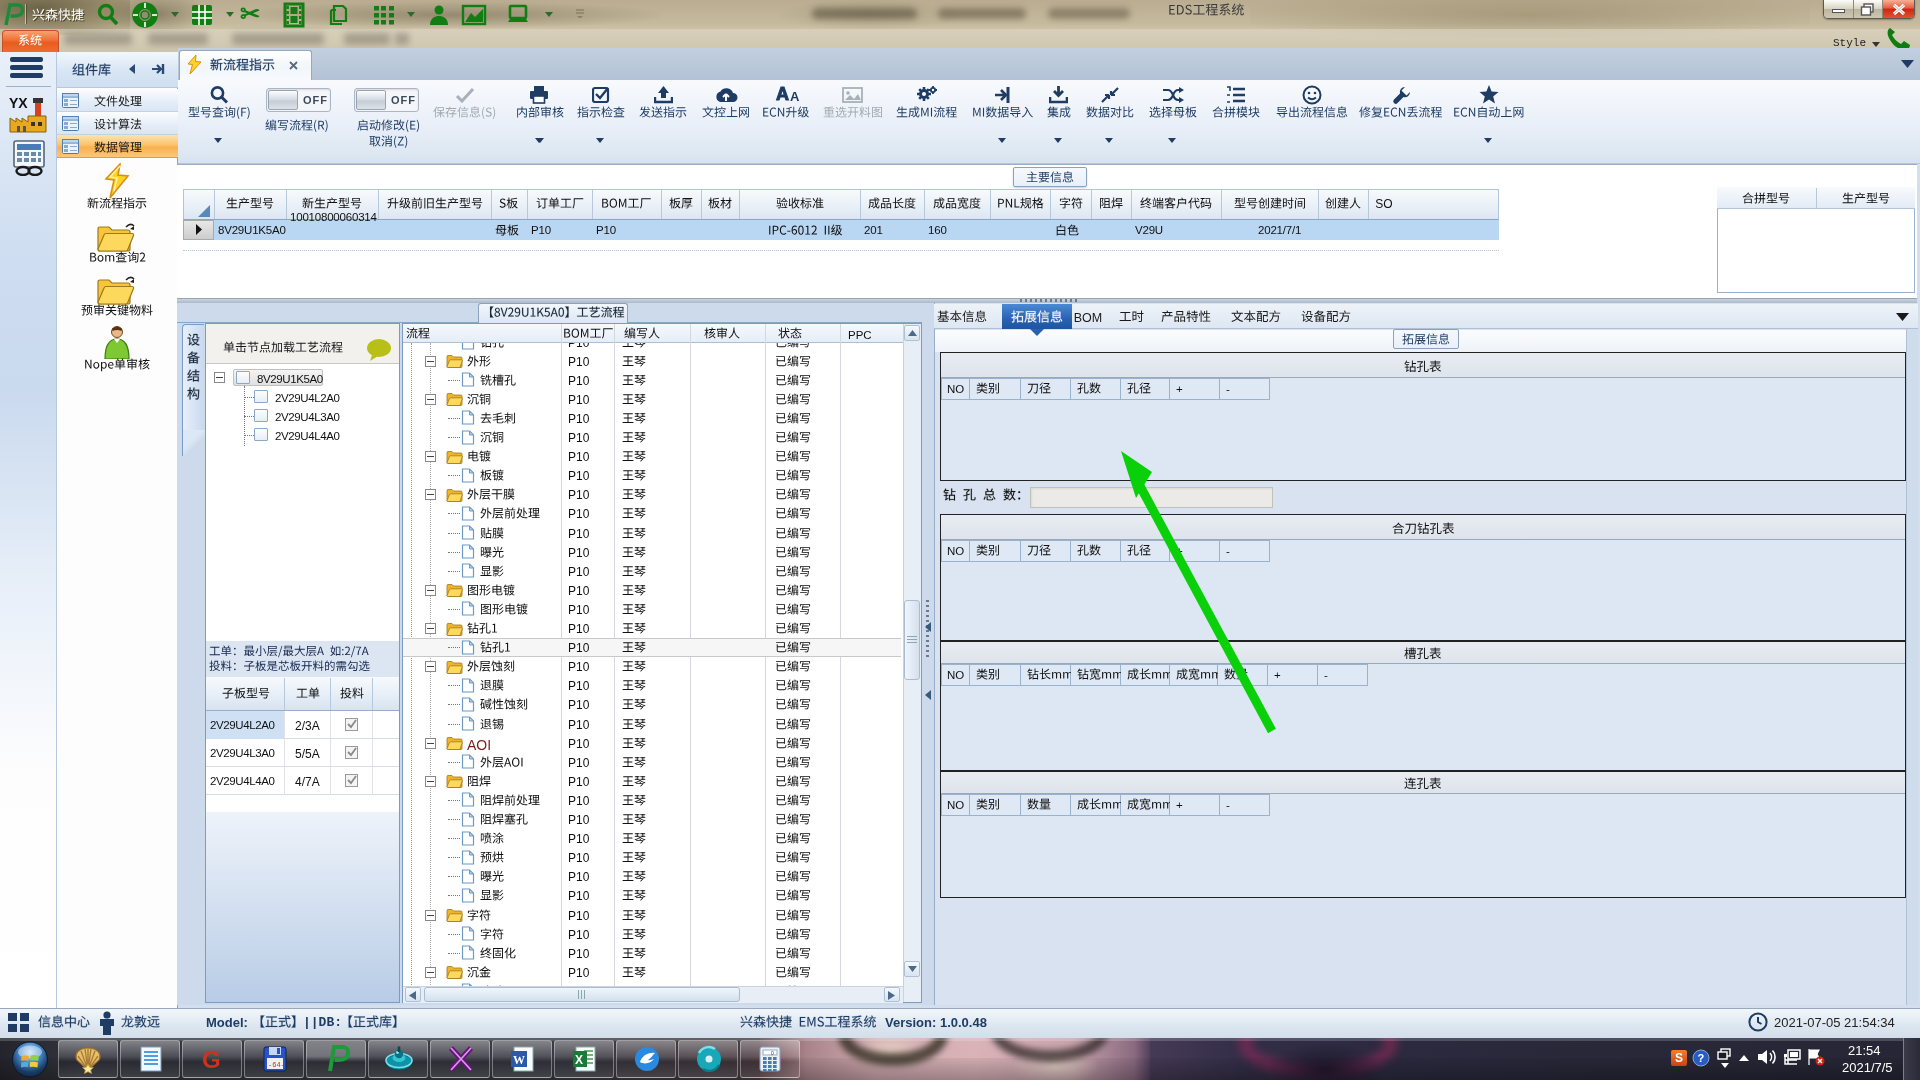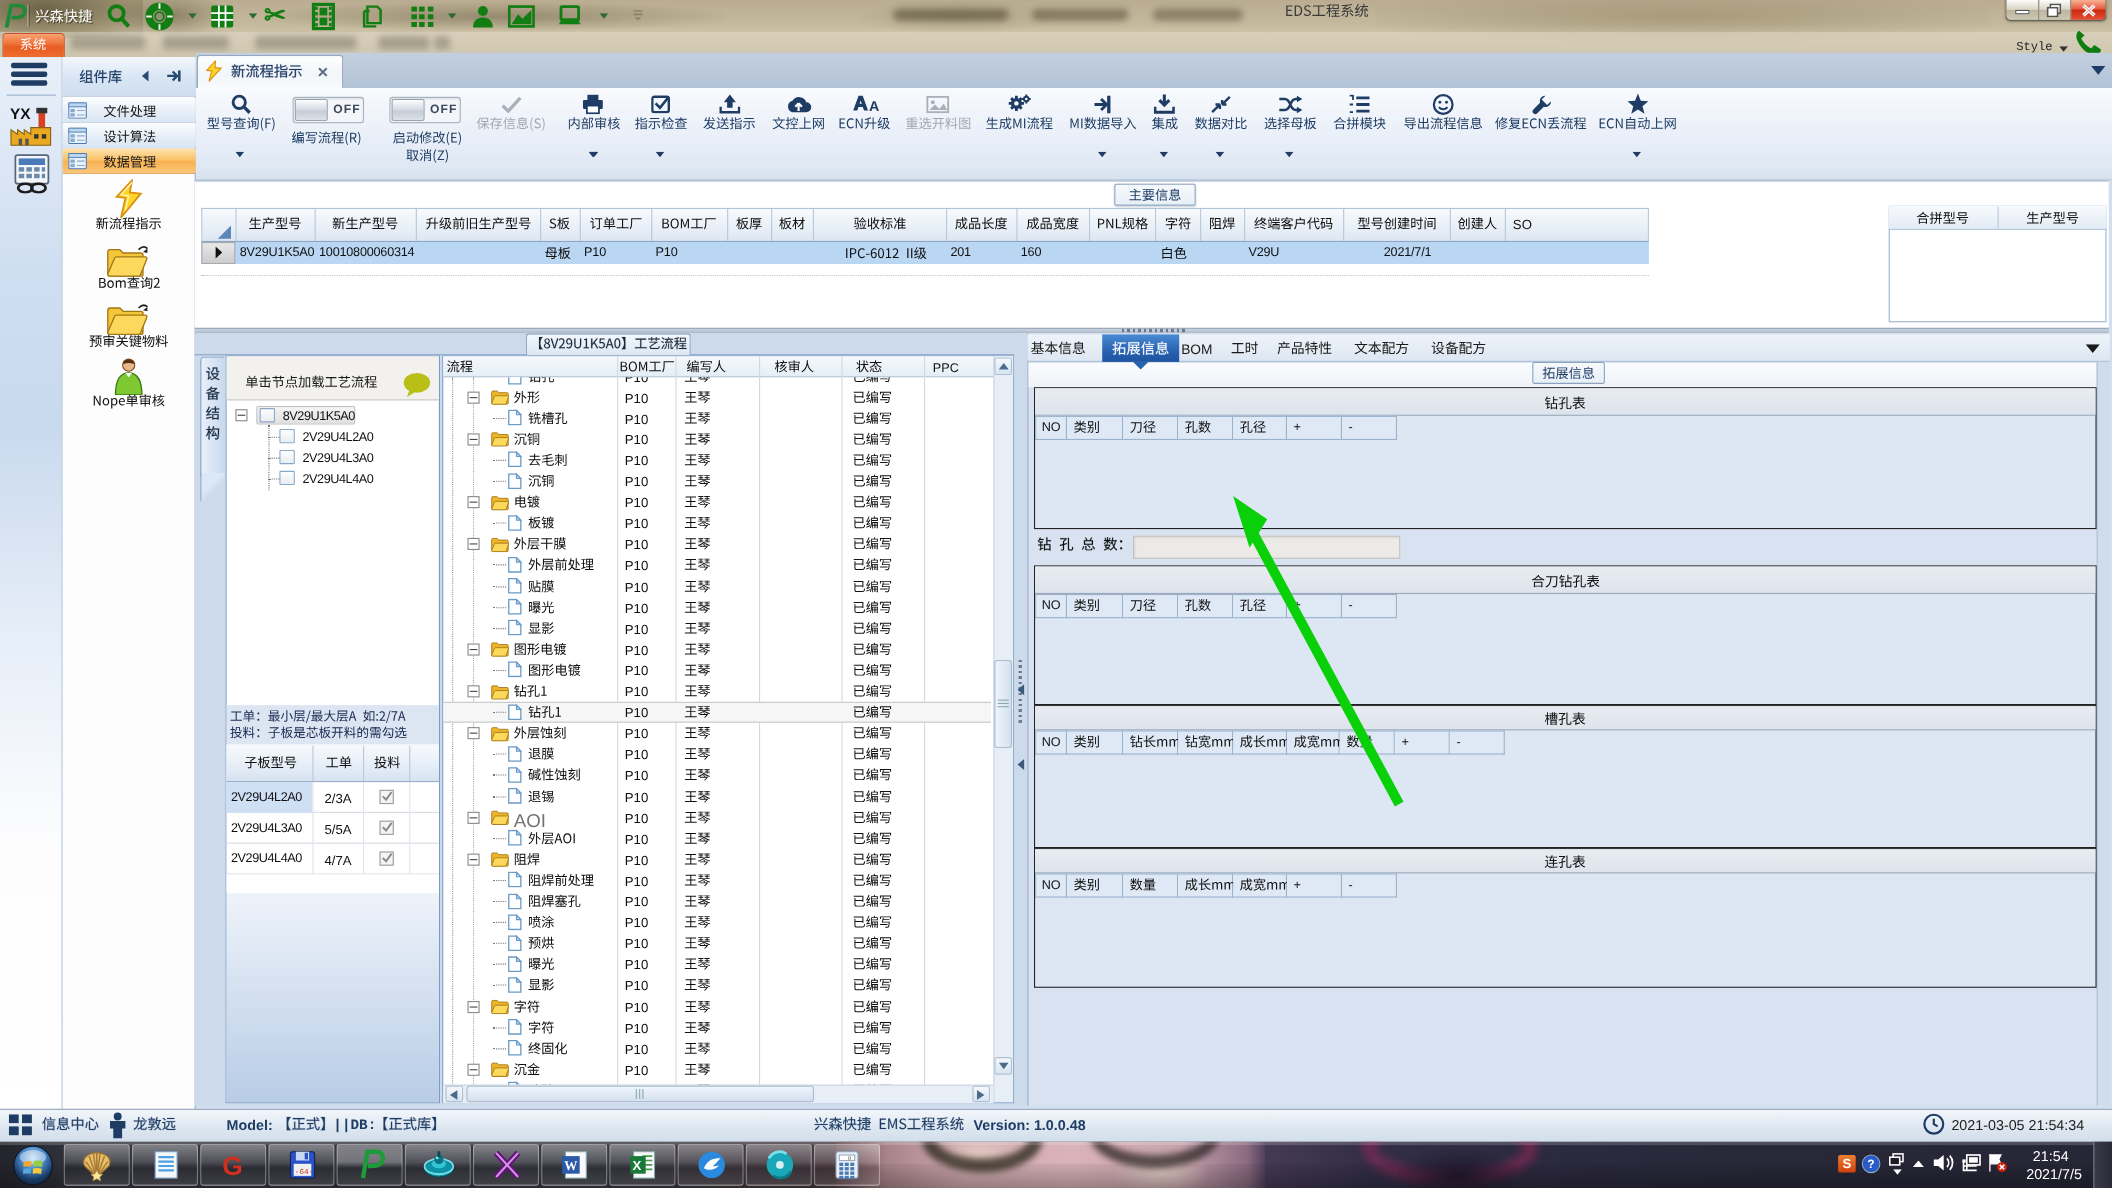--- a/index.html
+++ b/index.html
@@ -797,21 +797,21 @@
 <div class="t" style="left:1368px;top:197px;width:32px;text-align:center;font-size:12px;color:#111">SO</div>
 <svg class="a" style="left:197px;top:205px" width="14" height="13">
     <path d="M13 0 L13 12 L1 12Z" fill="#5a88b8"></path>
   </svg>
 <div class="a" style="left:183px;top:220px;width:1316px;height:20px;background:#b9d6f2"></div>
 <div class="a" style="left:183px;top:220px;width:31px;height:20px;background:linear-gradient(180deg,#e8e8e8,#cdcdcd);border:1px solid #aaa"></div>
 <svg class="a" style="left:195px;top:224px" width="8" height="12">
     <path d="M1 0 L7 5.5 L1 11Z" fill="#111"></path>
   </svg>
 <div class="t" style="left:218px;top:224px;font-size:11.5px;letter-spacing:-.2px;color:#111">8V29U1K5A0</div>
-<div class="t" style="left:290px;top:224px;font-size:11.5px;letter-spacing:-.2px;color:#111">10010800060314</div>
+<div class="t" style="left:290px;top:211px;font-size:11.5px;letter-spacing:-.2px;color:#111">10010800060314</div>
 <svg class="tx " style="left:495.0px;top:224.0px;width:24.00px;height:12.0px" viewBox="0 -880 2000 1000" fill="#111">
     <g transform="scale(1,-1)">
       <use href="#g89" x="0"></use>
       <use href="#g90" x="1000"></use>
     </g>
   </svg>
 <div class="t" style="left:531px;top:224px;font-size:11.5px;letter-spacing:-.2px;color:#111">P10</div>
 <div class="t" style="left:596px;top:224px;font-size:11.5px;letter-spacing:-.2px;color:#111">P10</div>
 <svg class="tx " style="left:768.0px;top:224.0px;width:74.60px;height:12.0px" viewBox="0 -880 6217 1000" fill="#111">
     <g transform="scale(1,-1)">
@@ -1632,21 +1632,21 @@
         <use href="#g50" x="1000"></use>
         <use href="#g51" x="2000"></use>
       </g>
     </svg>
     <div class="a" style="left:22px;top:394.6px;width:11px;height:11px;border:1px solid #888;background:#fff"></div>
     <div class="a" style="left:24px;top:399.6px;width:7px;height:1px;background:#444"></div>
     <svg class="a" style="left:43px;top:393px" width="17" height="14" viewBox="0 0 17 14">
       <path d="M1 12.5 V2.5 Q1 1.5 2 1.5 H6 L7.5 3 H15 Q16 3 16 4 V12.5 Q16 13.5 15 13.5 H2 Q1 13.5 1 12.5Z" fill="#f0b428" stroke="#a07818" stroke-width=".8"></path>
       <path d="M1 12.5 L3.5 6.5 Q3.8 5.8 4.6 5.8 H15.6 Q16.6 5.8 16.3 6.8 L14.2 12.7 Q14 13.5 13 13.5 H2 Q1 13.5 1 12.5Z" fill="#fcd95c" stroke="#a07818" stroke-width=".8"></path>
     </svg>
-    <div class="t" style="left:64px;top:393.6px;font-size:17px;color:#737373">AOI</div>
+    <div class="t" style="left:64px;top:393.6px;font-size:14px;color:#7f1d1d">AOI</div>
     <div class="t" style="left:165px;top:393.6px;font-size:12px;color:#111">P10</div>
     <svg class="tx " style="left:219.0px;top:393.6px;width:24.00px;height:12.0px" viewBox="0 -880 2000 1000" fill="#111">
       <g transform="scale(1,-1)">
         <use href="#g180" x="0"></use>
         <use href="#g181" x="1000"></use>
       </g>
     </svg>
     <svg class="tx " style="left:372.0px;top:393.6px;width:36.00px;height:12.0px" viewBox="0 -880 3000 1000" fill="#111">
       <g transform="scale(1,-1)">
         <use href="#g182" x="0"></use>
@@ -2373,21 +2373,21 @@
       <use href="#g8" x="7497"></use>
       <use href="#g9" x="8497"></use>
       <use href="#g10" x="9497"></use>
     </g>
   </svg>
 <div class="t" style="left:885px;top:1015px;font-size:13px;font-weight:bold;color:#1e3c64">Version: 1.0.0.48</div>
 <svg class="a" style="left:1748px;top:1012px" width="20" height="20" viewBox="0 0 20 20">
     <circle cx="10" cy="10" r="8.6" fill="none" stroke="#1e3c64" stroke-width="2"></circle>
     <path d="M10 5 V10 L13.5 12" fill="none" stroke="#1e3c64" stroke-width="2"></path>
   </svg>
-<div class="t" style="left:1774px;top:1015px;font-size:13px;color:#222">2021-03-05 21:54:34</div>
+<div class="t" style="left:1774px;top:1015px;font-size:13px;color:#222">2021-07-05 21:54:34</div>
 <div class="a" style="left:0;top:1038px;width:1920px;height:42px;background:#1c1c26;overflow:hidden">
     <div class="a" style="left:0;top:0;width:810px;height:42px;background:linear-gradient(90deg,#24242c 0%,#34343e 10%,#3a3a44 70%,#453a40 90%,#5c4248 100%)"></div>
     <div class="a" style="left:760px;top:0;width:390px;height:42px;background:linear-gradient(90deg,#5c4248,#a8848a 12%,#d0aab0 30%,#d9b3b8 55%,#c9a4ae 80%,#8a6a80 96%,#52405c 100%)"></div>
     <div class="a" style="left:850px;top:-6px;width:80px;height:40px;background:radial-gradient(ellipse,rgba(235,215,200,.8),rgba(235,215,200,0) 70%)"></div>
     <div class="a" style="left:1010px;top:8px;width:90px;height:40px;background:radial-gradient(ellipse,rgba(240,225,210,.7),rgba(240,225,210,0) 70%)"></div>
     <div class="a" style="left:838px;top:-34px;width:110px;height:62px;border-radius:50%;border:13px solid rgba(40,36,24,.75);filter:blur(3px)"></div>
     <div class="a" style="left:990px;top:-40px;width:120px;height:64px;border-radius:50%;border:12px solid rgba(35,30,28,.7);filter:blur(3px)"></div>
     <div class="a" style="left:1150px;top:0;width:770px;height:42px;background:linear-gradient(90deg,#463a56 0%,#332e48 12%,#2c2a40 30%,#282838 60%,#262636 100%)"></div>
     <div class="a" style="left:1238px;top:-30px;width:160px;height:70px;border-radius:50%;border:14px solid rgba(150,40,90,.55);filter:blur(4px)"></div>
     <div class="a" style="left:1270px;top:6px;width:110px;height:50px;background:radial-gradient(ellipse,rgba(25,22,40,.9),rgba(25,22,40,0) 75%)"></div>

